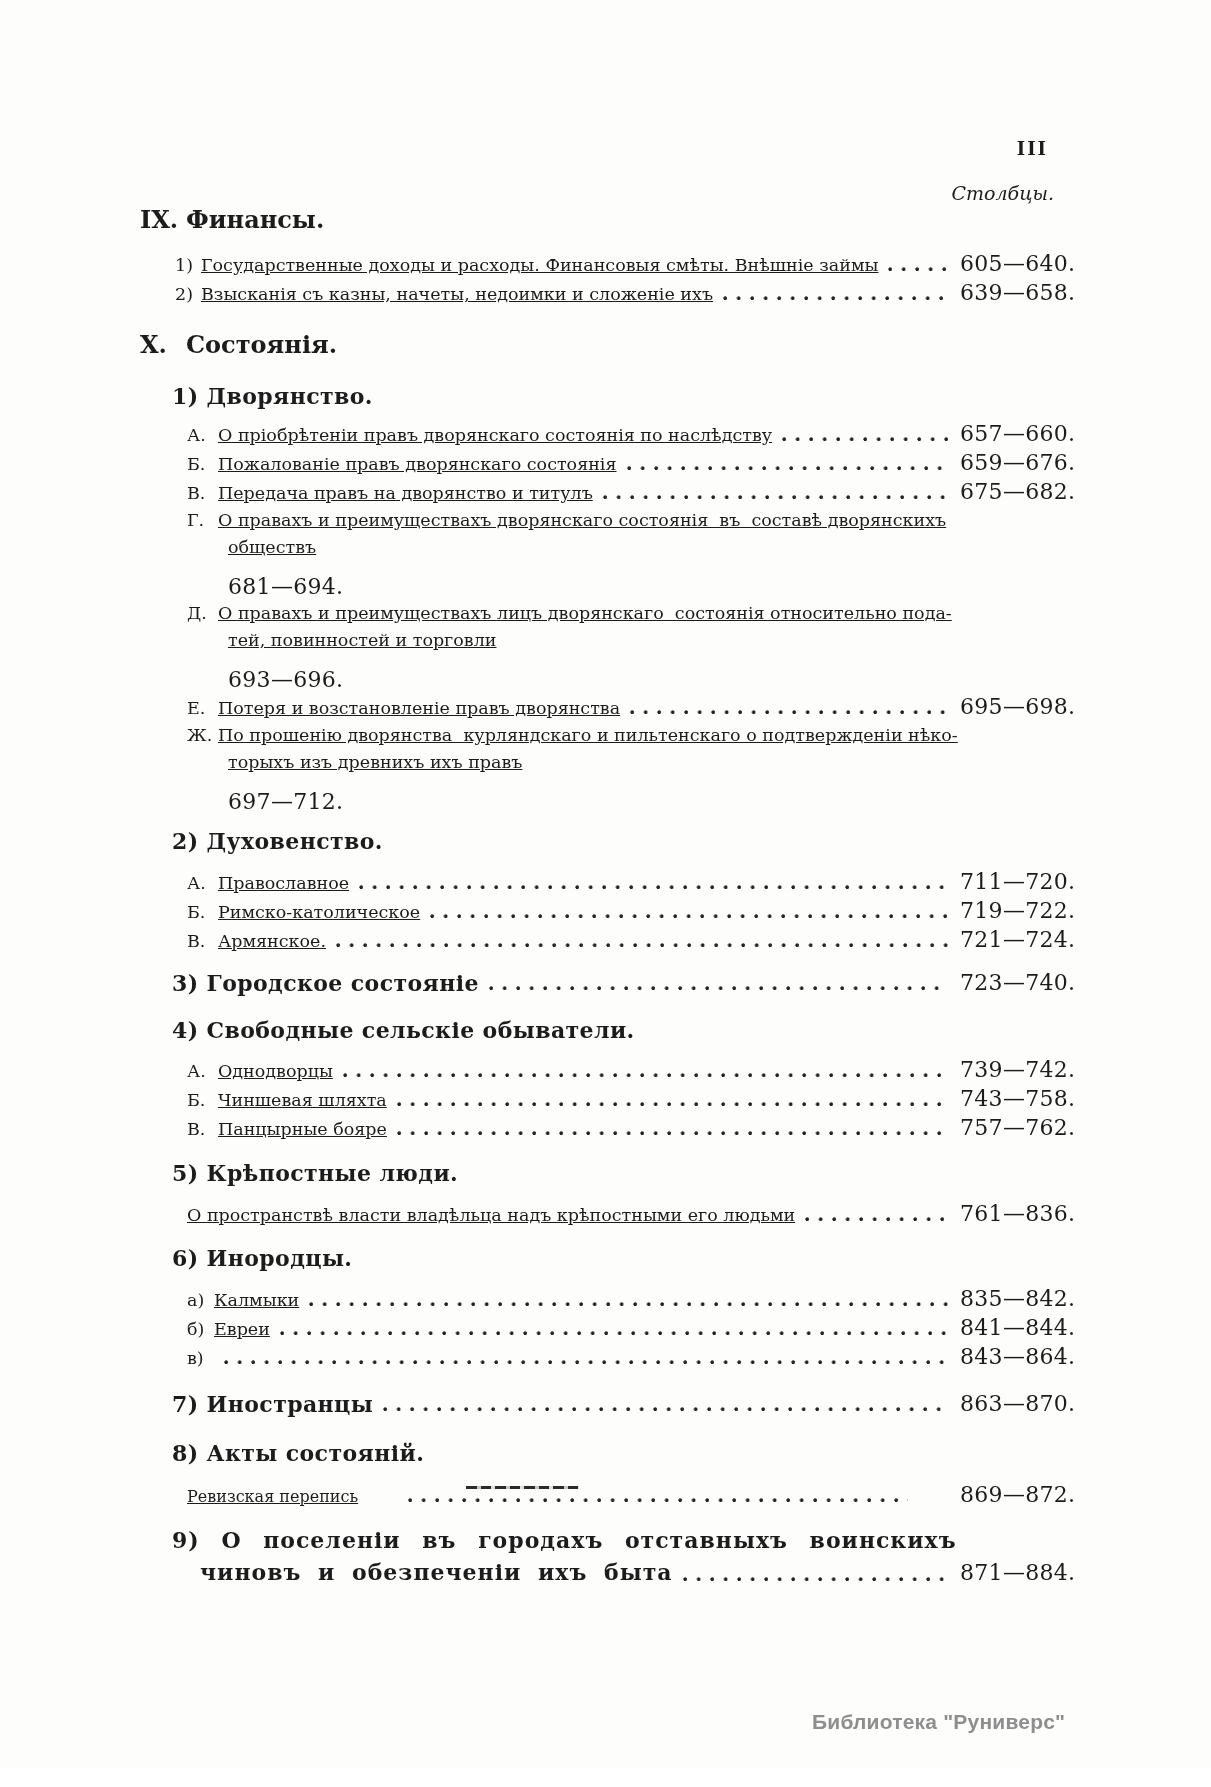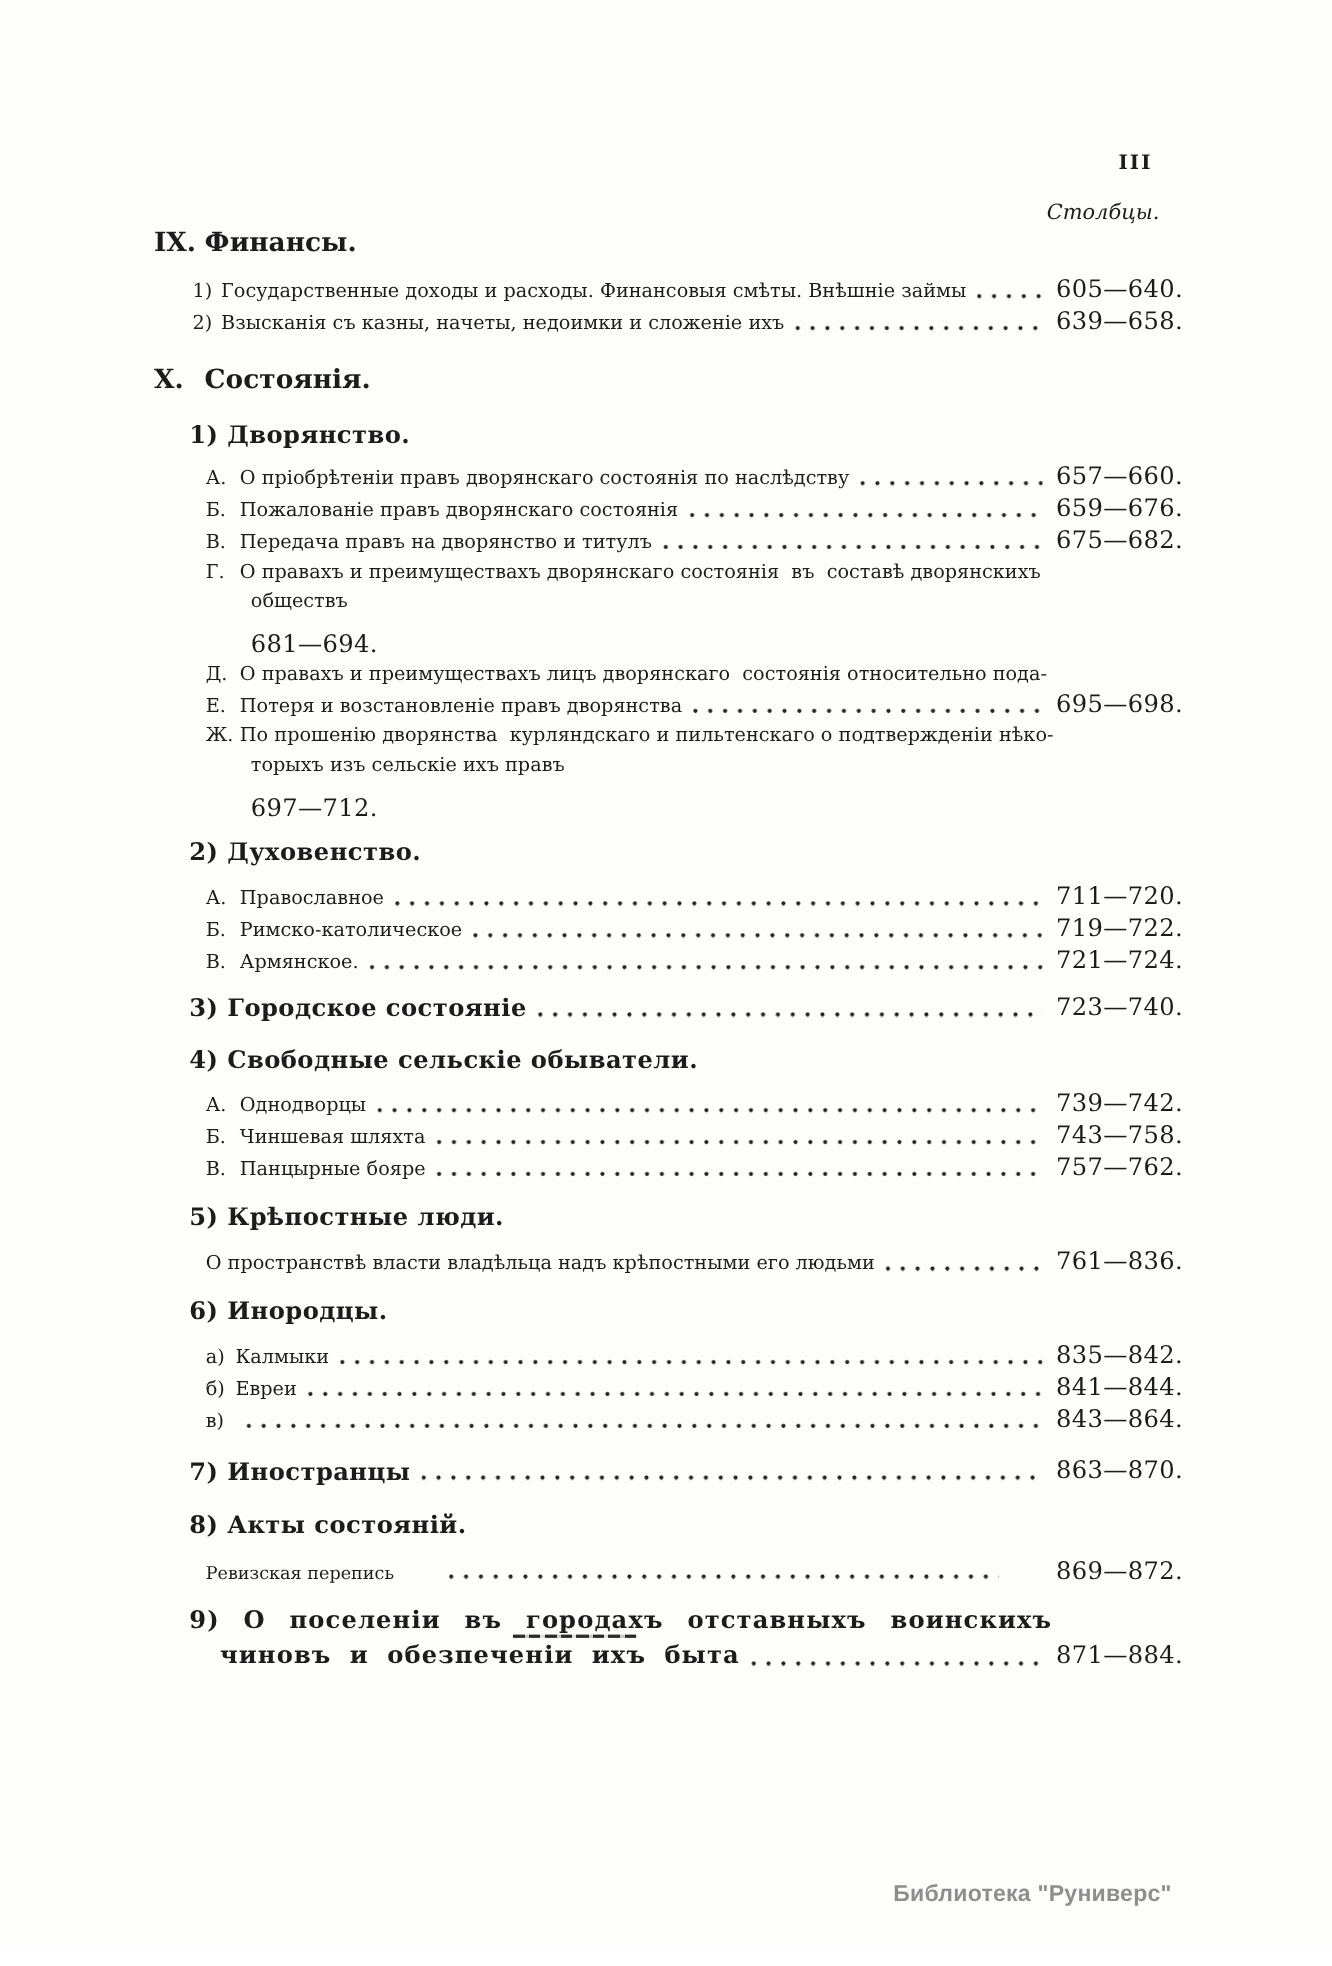--- a/index.html
+++ b/index.html
@@ -20,21 +20,21 @@
     font-style:italic;font-size:19px;
   }
   .toc{position:absolute;left:140px;top:0;width:908px;padding-top:205px;}
   .sec-head{display:flex;font-weight:bold;font-size:24px;line-height:30px;}
   .sec-head .numeral{flex:none;width:46px;}
   .sec-1{margin-top:22px;}
   .items{margin-top:10px;}
   .entries-ix{margin-left:35px;margin-top:15px;}
   .subsection .items{margin-left:47px;}
   .entry-row{display:flex;align-items:baseline;font-size:17.5px;line-height:27px;}
-  .entry-row .text{white-space:pre;}
+  .entry-row .text{white-space:pre;text-decoration:underline;}
   .entry .label{flex:none;width:31px;}
   .entries-ix .label{width:26px;}
   .sub-5 .items .label{width:27px;}
   .cont{padding-left:41px;flex-direction:column;}
   .leader{
     flex:1 1 auto;align-self:flex-end;height:5px;
     margin:0 12px 7px 10px;
     background-image:radial-gradient(circle at 2.2px 2.2px,#242424 1.5px,transparent 2.2px);
     background-size:13.5px 5px;background-repeat:repeat-x;
   }
@@ -143,36 +143,41 @@
               <span class="text">обществъ</span>
               <span class="leader"></span>
               <span class="pages">681—694.</span>
             </div>
           </div>
           <div class="entry">
             <div class="entry-row">
               <span class="label">Д.</span>
               <span class="text">О правахъ и преимуществахъ лицъ дворянскаго  состоянія относительно пода-</span>
             </div>
+            <div class="entry-row cont">
+              <span class="text">тей, повинностей и торговли</span>
+              <span class="leader"></span>
+              <span class="pages">693—696.</span>
+            </div>
           </div>
           <div class="entry">
             <div class="entry-row">
               <span class="label">Е.</span>
               <span class="text">Потеря и возстановленіе правъ дворянства</span>
               <span class="leader"></span>
               <span class="pages">695—698.</span>
             </div>
           </div>
           <div class="entry">
             <div class="entry-row">
               <span class="label">Ж.</span>
               <span class="text">По прошенію дворянства  курляндскаго и пильтенскаго о подтвержденіи нѣко-</span>
             </div>
             <div class="entry-row cont">
-              <span class="text">торыхъ изъ сельскіе ихъ правъ</span>
+              <span class="text">торыхъ изъ древнихъ ихъ правъ</span>
               <span class="leader"></span>
               <span class="pages">697—712.</span>
             </div>
           </div>
         </div>
       </div>
       <div class="subsection sub-1">
         <div class="sub-head">2) Духовенство.</div>
         <div class="items">
           <div class="entry">

